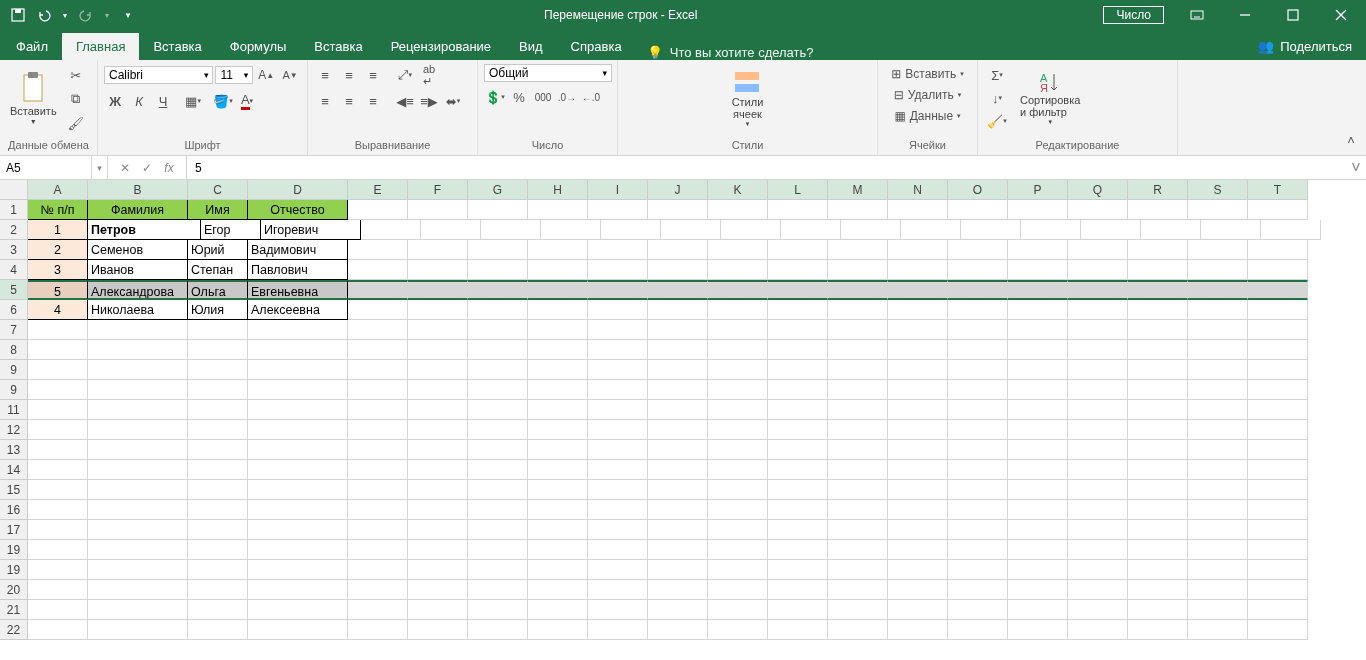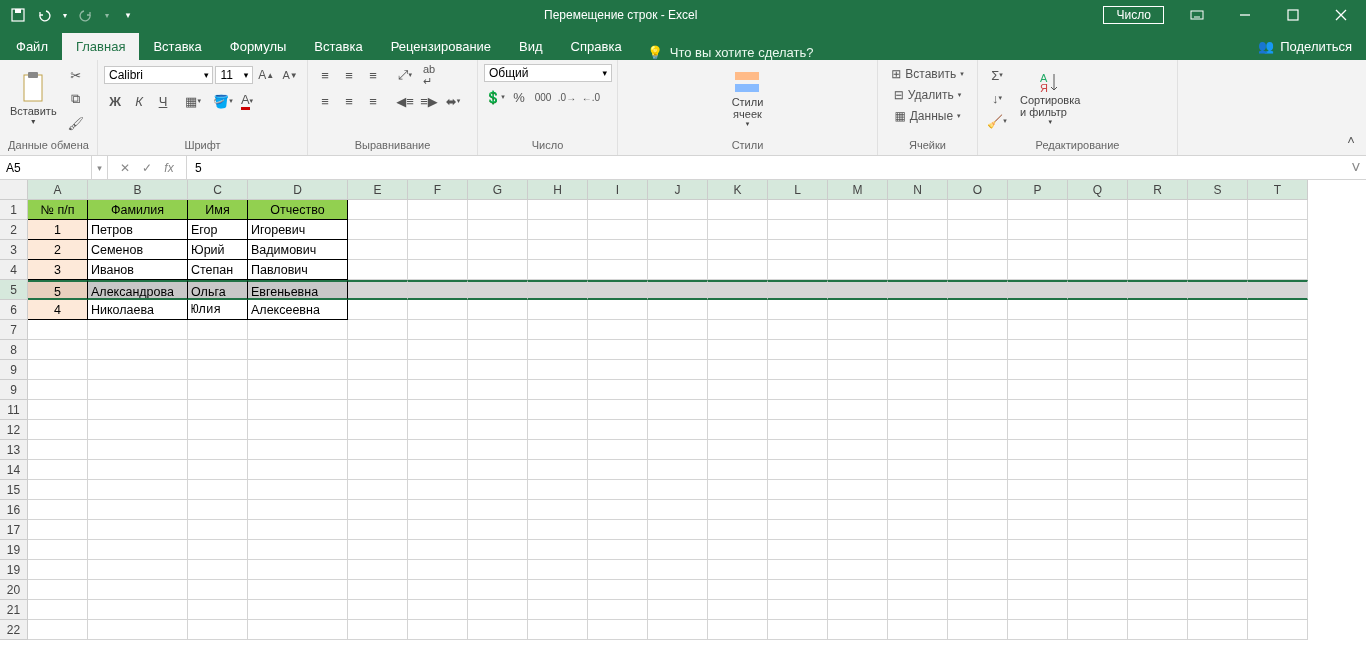--- a/index.html
+++ b/index.html
@@ -341,21 +341,21 @@
         <div class="cell" style="width: 60px;"></div>
         <div class="cell" style="width: 60px;"></div>
         <div class="cell" style="width: 60px;"></div>
         <div class="cell" style="width: 60px;"></div>
         <div class="cell" style="width: 60px;"></div>
         <div class="cell" style="width: 60px;"></div>
       </div>
       <div class="row">
         <div class="row-h">2</div>
         <div class="cell num-cell" style="width: 60px;">1</div>
-        <div class="cell data-cell" style="width: 100px;">Петров</div>
+        <div class="cell data-cell" style="width: 113px; font-weight: bold;">Петров</div>
         <div class="cell data-cell" style="width: 60px;">Егор</div>
         <div class="cell data-cell" style="width: 100px;">Игоревич</div>
         <div class="cell" style="width: 60px;"></div>
         <div class="cell" style="width: 60px;"></div>
         <div class="cell" style="width: 60px;"></div>
         <div class="cell" style="width: 60px;"></div>
         <div class="cell" style="width: 60px;"></div>
         <div class="cell" style="width: 60px;"></div>
         <div class="cell" style="width: 60px;"></div>
         <div class="cell" style="width: 60px;"></div>
@@ -434,21 +434,21 @@
         <div class="cell sel-border-top sel-border-bottom" style="width: 60px; background: rgb(214, 214, 214);"></div>
         <div class="cell sel-border-top sel-border-bottom" style="width: 60px; background: rgb(214, 214, 214);"></div>
         <div class="cell sel-border-top sel-border-bottom" style="width: 60px; background: rgb(214, 214, 214);"></div>
         <div class="cell sel-border-top sel-border-bottom" style="width: 60px; background: rgb(214, 214, 214);"></div>
         <div class="cell sel-border-top sel-border-bottom" style="width: 60px; background: rgb(214, 214, 214);"></div>
       </div>
       <div class="row">
         <div class="row-h">6</div>
         <div class="cell num-cell" style="width: 60px;">4</div>
         <div class="cell data-cell" style="width: 100px;">Николаева</div>
-        <div class="cell data-cell" style="width: 60px; font-family: Liberation Mono, monospace;">Юлия</div>
+        <div class="cell data-cell" style="width: 60px;">Юлия</div>
         <div class="cell data-cell" style="width: 100px;">Алексеевна</div>
         <div class="cell" style="width: 60px;"></div>
         <div class="cell" style="width: 60px;"></div>
         <div class="cell" style="width: 60px;"></div>
         <div class="cell" style="width: 60px;"></div>
         <div class="cell" style="width: 60px;"></div>
         <div class="cell" style="width: 60px;"></div>
         <div class="cell" style="width: 60px;"></div>
         <div class="cell" style="width: 60px;"></div>
         <div class="cell" style="width: 60px;"></div>

